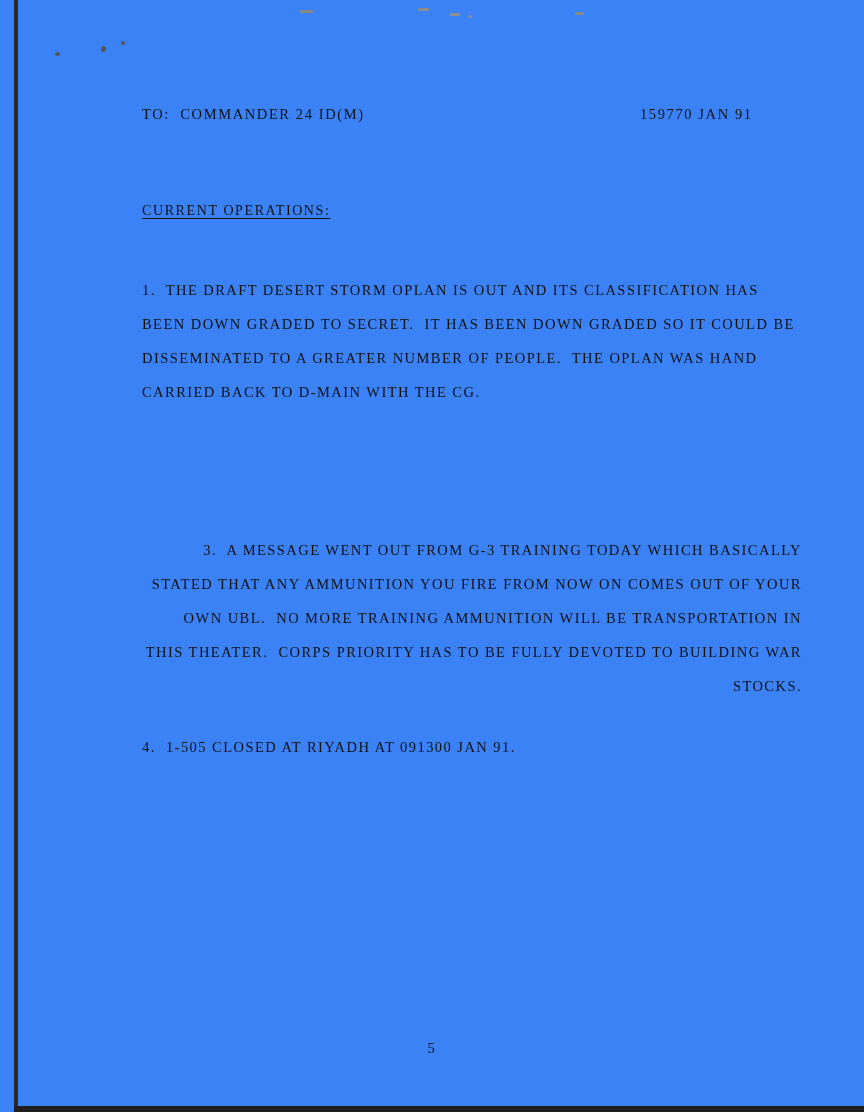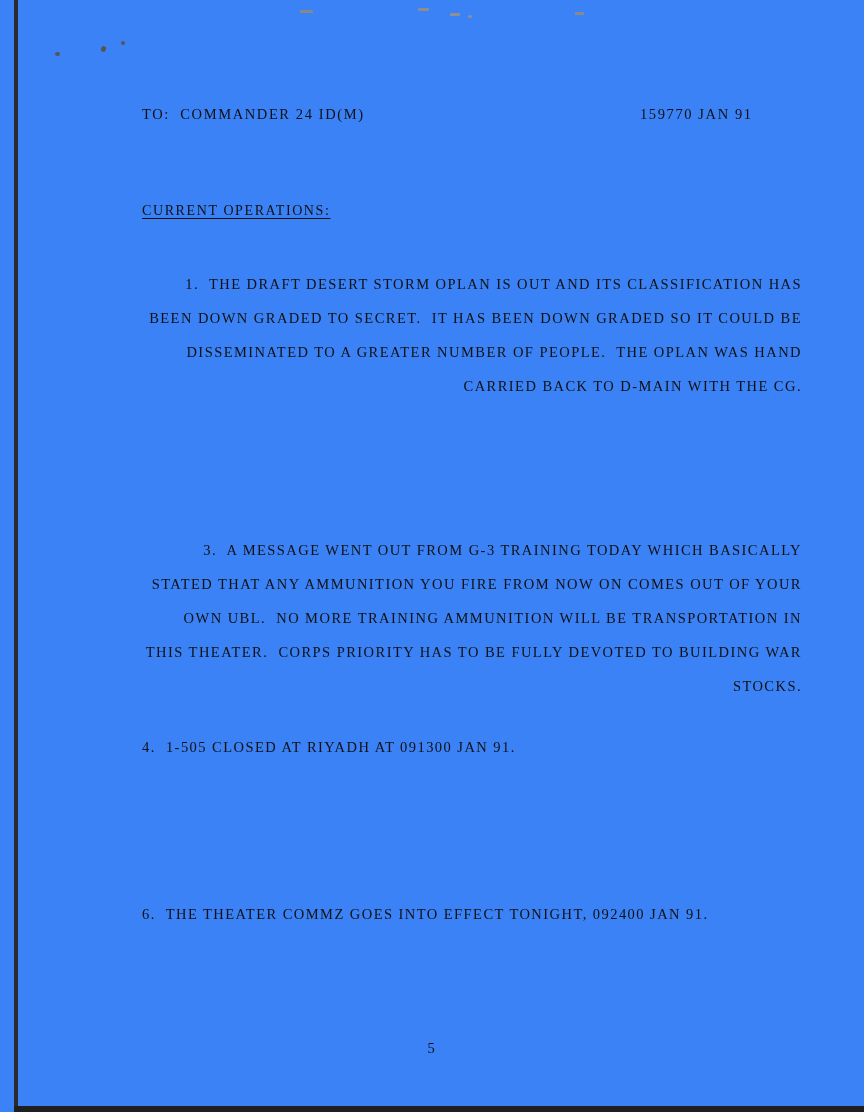--- a/index.html
+++ b/index.html
@@ -77,21 +77,21 @@
 
   .para {
     position: absolute;
     left: 142px;
     width: 660px;
     font-size: 14.5px;
     letter-spacing: 1.45px;
     line-height: 34px;
     white-space: pre-wrap;
   }
-  .p1 { top: 267px; text-align: right; }
+  .p1 { top: 273px; }
   .p2 { top: 432px; }
   .p3 { top: 533px; text-align: right; }
   .p4 { top: 730px; }
   .p5 { top: 797px; }
   .p6 { top: 897px; }
   .p7 { top: 963px; }
 
   .page-number {
     position: absolute;
     left: 0;
@@ -122,18 +122,17 @@
   <div class="doc">
 
     <div class="hdr hdr-to">TO:  COMMANDER 24 ID(M)</div>
     <div class="hdr hdr-date">159770 JAN 91</div>
 
     <div class="section-title">CURRENT OPERATIONS:</div>
 
     <div class="para p1">1.  THE DRAFT DESERT STORM OPLAN IS OUT AND ITS CLASSIFICATION HAS BEEN DOWN GRADED TO SECRET.  IT HAS BEEN DOWN GRADED SO IT COULD BE DISSEMINATED TO A GREATER NUMBER OF PEOPLE.  THE OPLAN WAS HAND CARRIED BACK TO D-MAIN WITH THE CG.</div>
     <div class="para p3">3.  A MESSAGE WENT OUT FROM G-3 TRAINING TODAY WHICH BASICALLY STATED THAT ANY AMMUNITION YOU FIRE FROM NOW ON COMES OUT OF YOUR OWN UBL.  NO MORE TRAINING AMMUNITION WILL BE TRANSPORTATION IN THIS THEATER.  CORPS PRIORITY HAS TO BE FULLY DEVOTED TO BUILDING WAR STOCKS.</div>
     <div class="para p4">4.  1-505 CLOSED AT RIYADH AT 091300 JAN 91.</div>
-    <div class="para p6">6.  THE THEATER COMMZ GOES INTO EFFECT TONIGHT, 092400 JAN 91.</div>
 
     <div class="page-number">5</div>
 
   </div>
 </div>
 
 </body></html>

